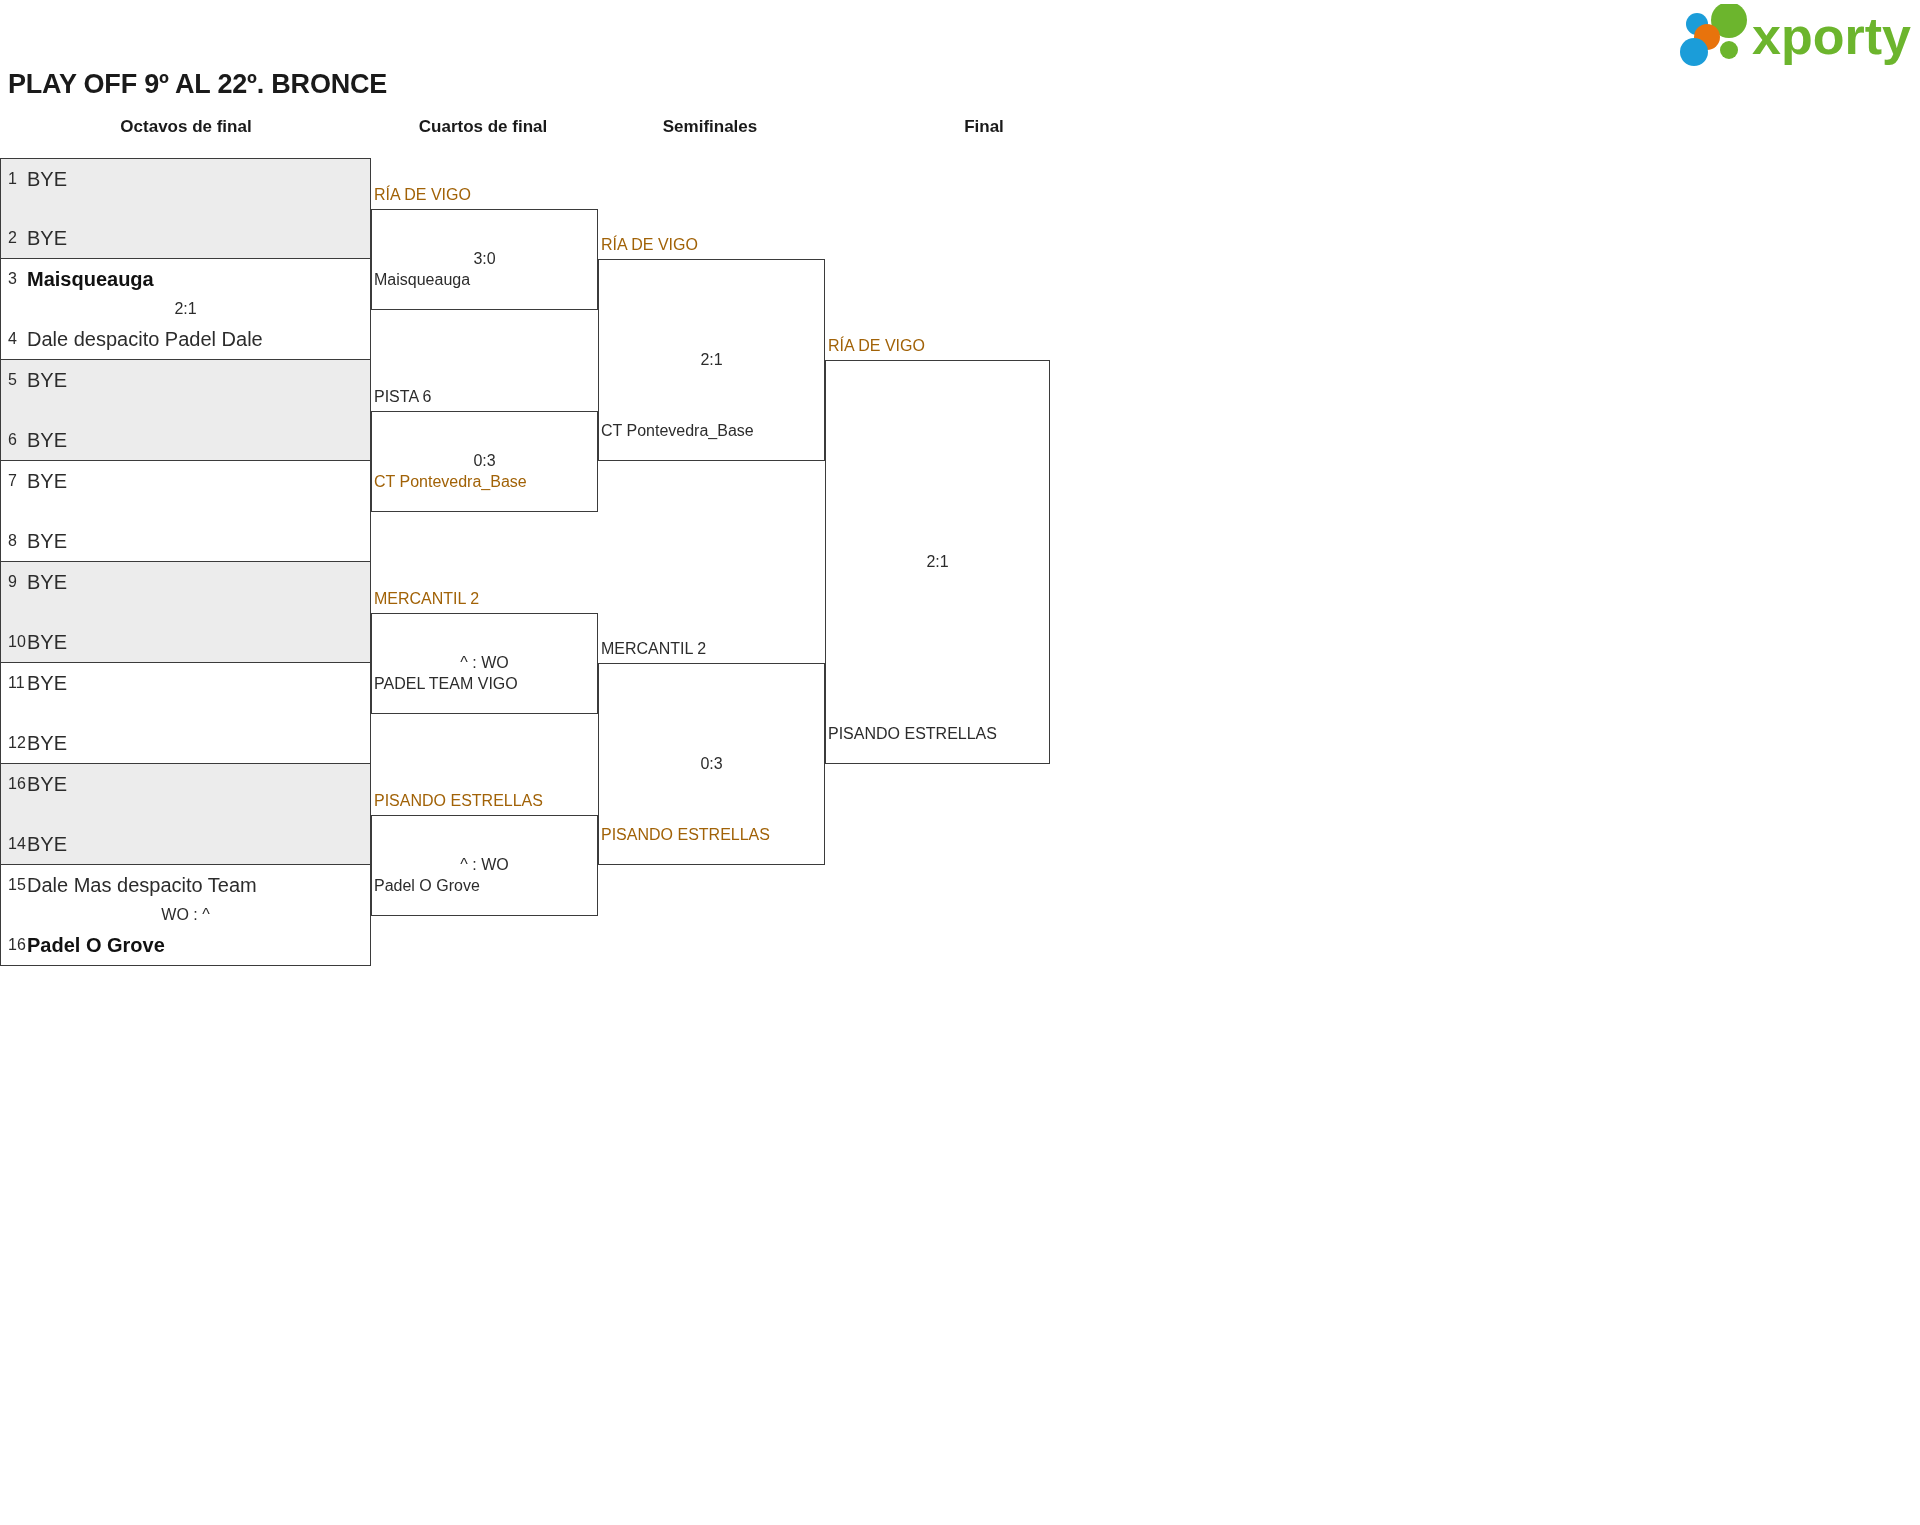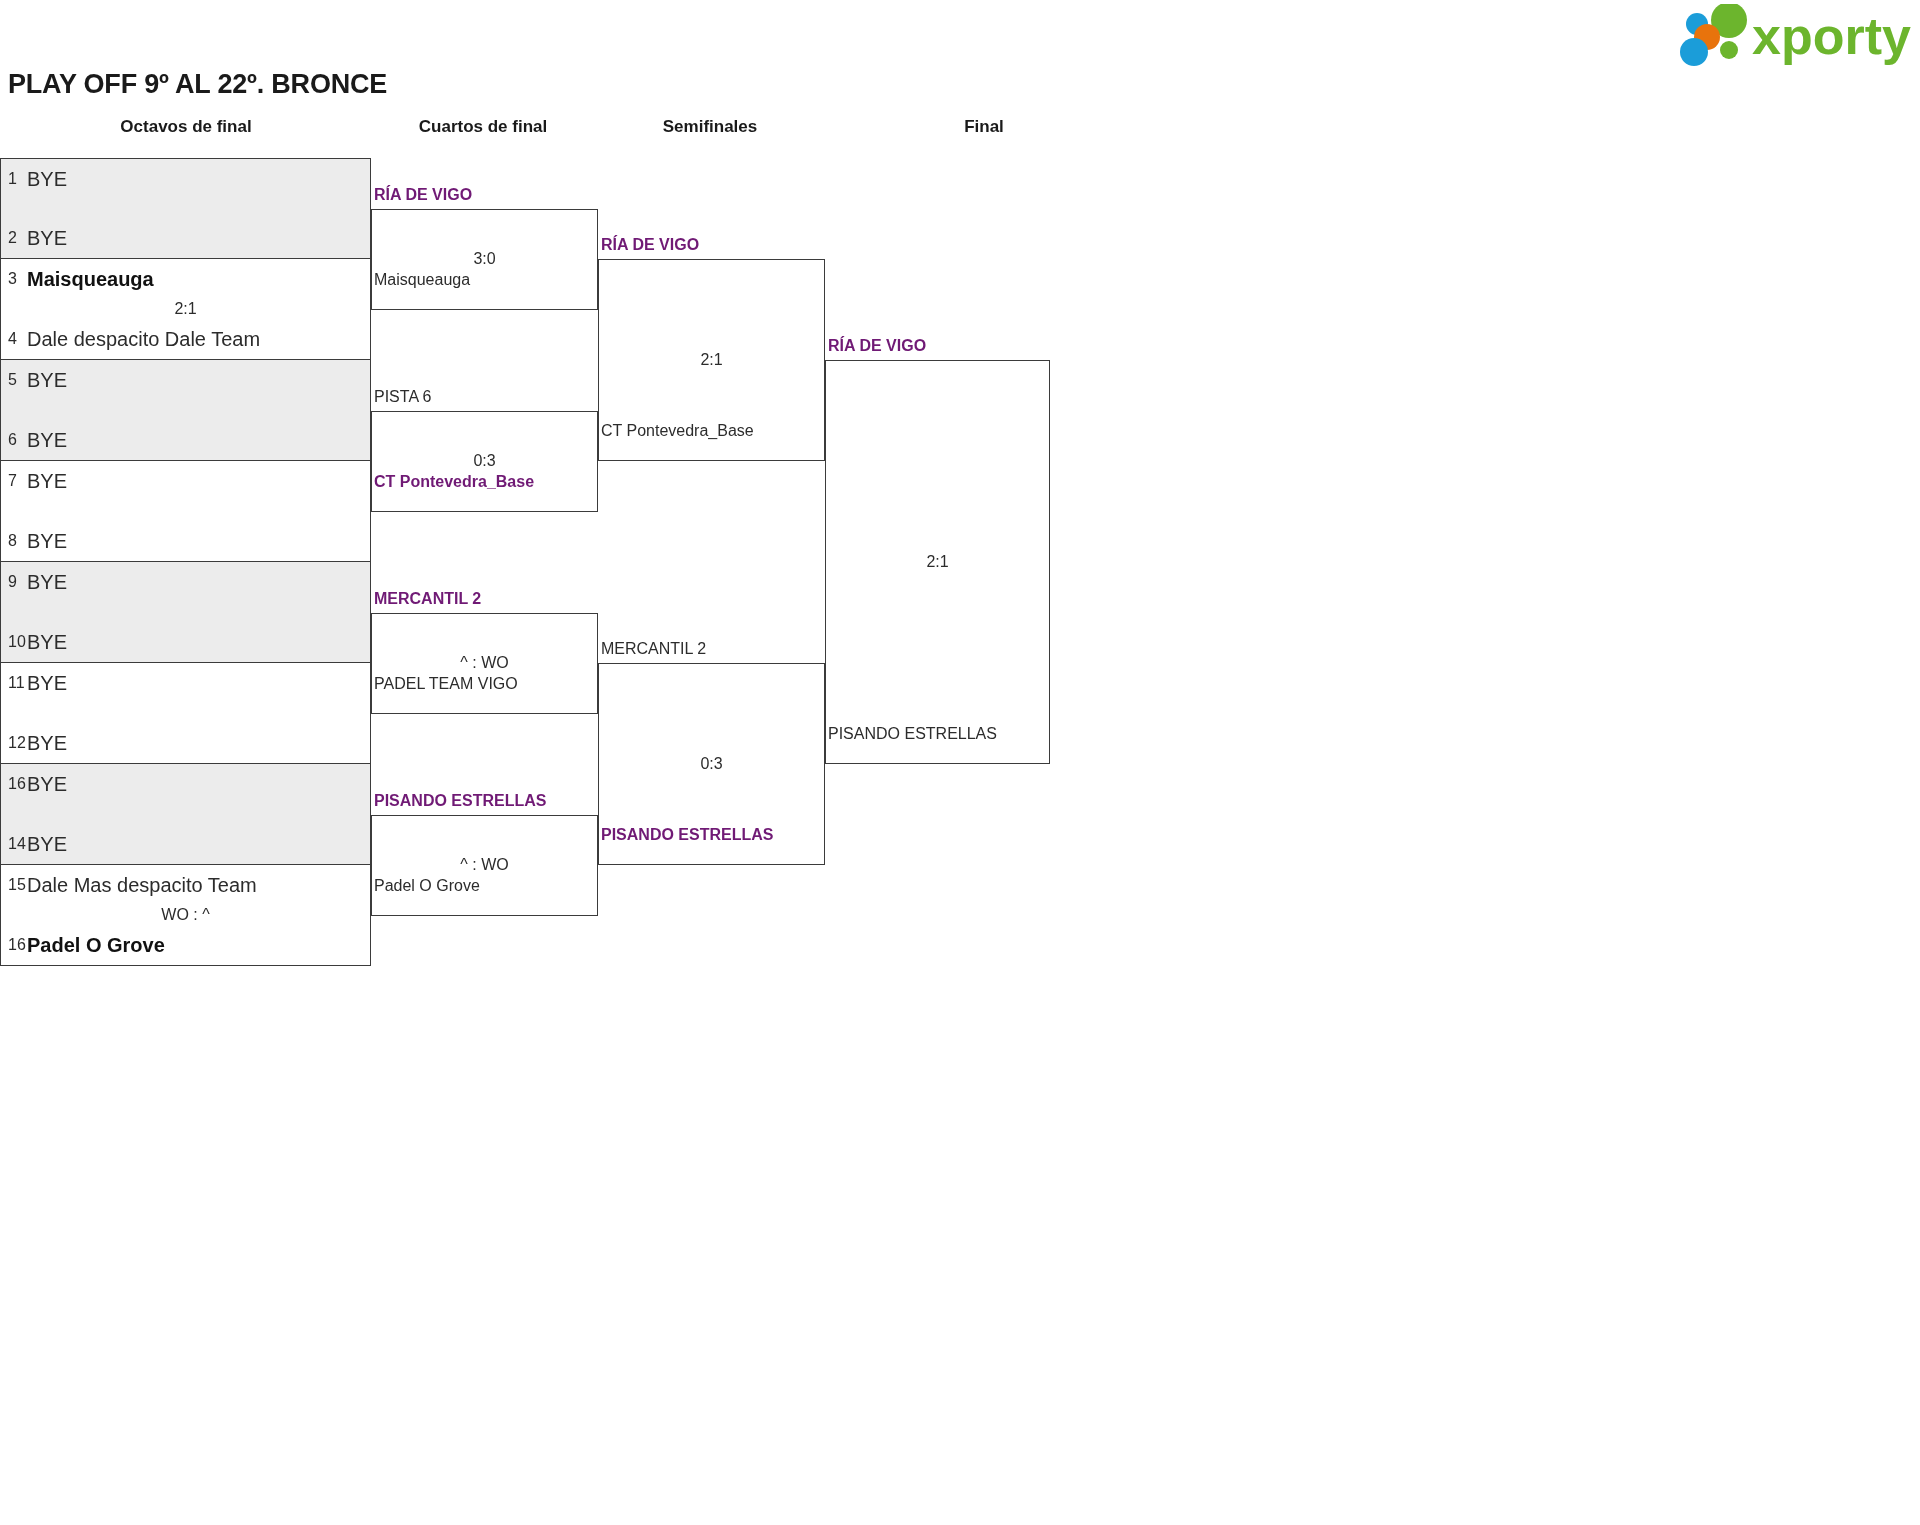--- a/index.html
+++ b/index.html
@@ -122,21 +122,21 @@
     color: #2c2c2c;
   }
 
   
   .lbl {
     position: absolute;
     font-size: 16px;
     white-space: nowrap;
     color: #2c2c2c;
   }
-  .lbl.bold { font-weight: bold; color: #701a75; }
+  .lbl.bold { font-weight: normal; color: #a16207; }
 </style>
 </head>
 <body>
 
 <div id="header">
   <div id="tournament-title">
     <div>PLAY OFF 9º AL 22º. BRONCE</div>
   </div>
 
   <div id="logo">
@@ -169,21 +169,21 @@
         <span class="team-name">BYE</span>
       </div>
     </div>
     <div class="r1-match" style="left: 0px; top: 239px; height: 101px;">
       <div class="seed-row top">
         <span class="seed-num">3</span>
         <span class="team-name winner">Maisqueauga</span>
       </div>
       <div class="seed-row bottom">
         <span class="seed-num">4</span>
-        <span class="team-name">Dale despacito Dale Team</span>
+        <span class="team-name">Dale despacito Padel Dale</span>
       </div>
       <div class="r1-score" style="top: 40.5px;">2:1</div>
     </div>
     <div class="r1-match shaded" style="left: 0px; top: 340px; height: 101px;">
       <div class="seed-row top">
         <span class="seed-num">5</span>
         <span class="team-name">BYE</span>
       </div>
       <div class="seed-row bottom">
         <span class="seed-num">6</span>

